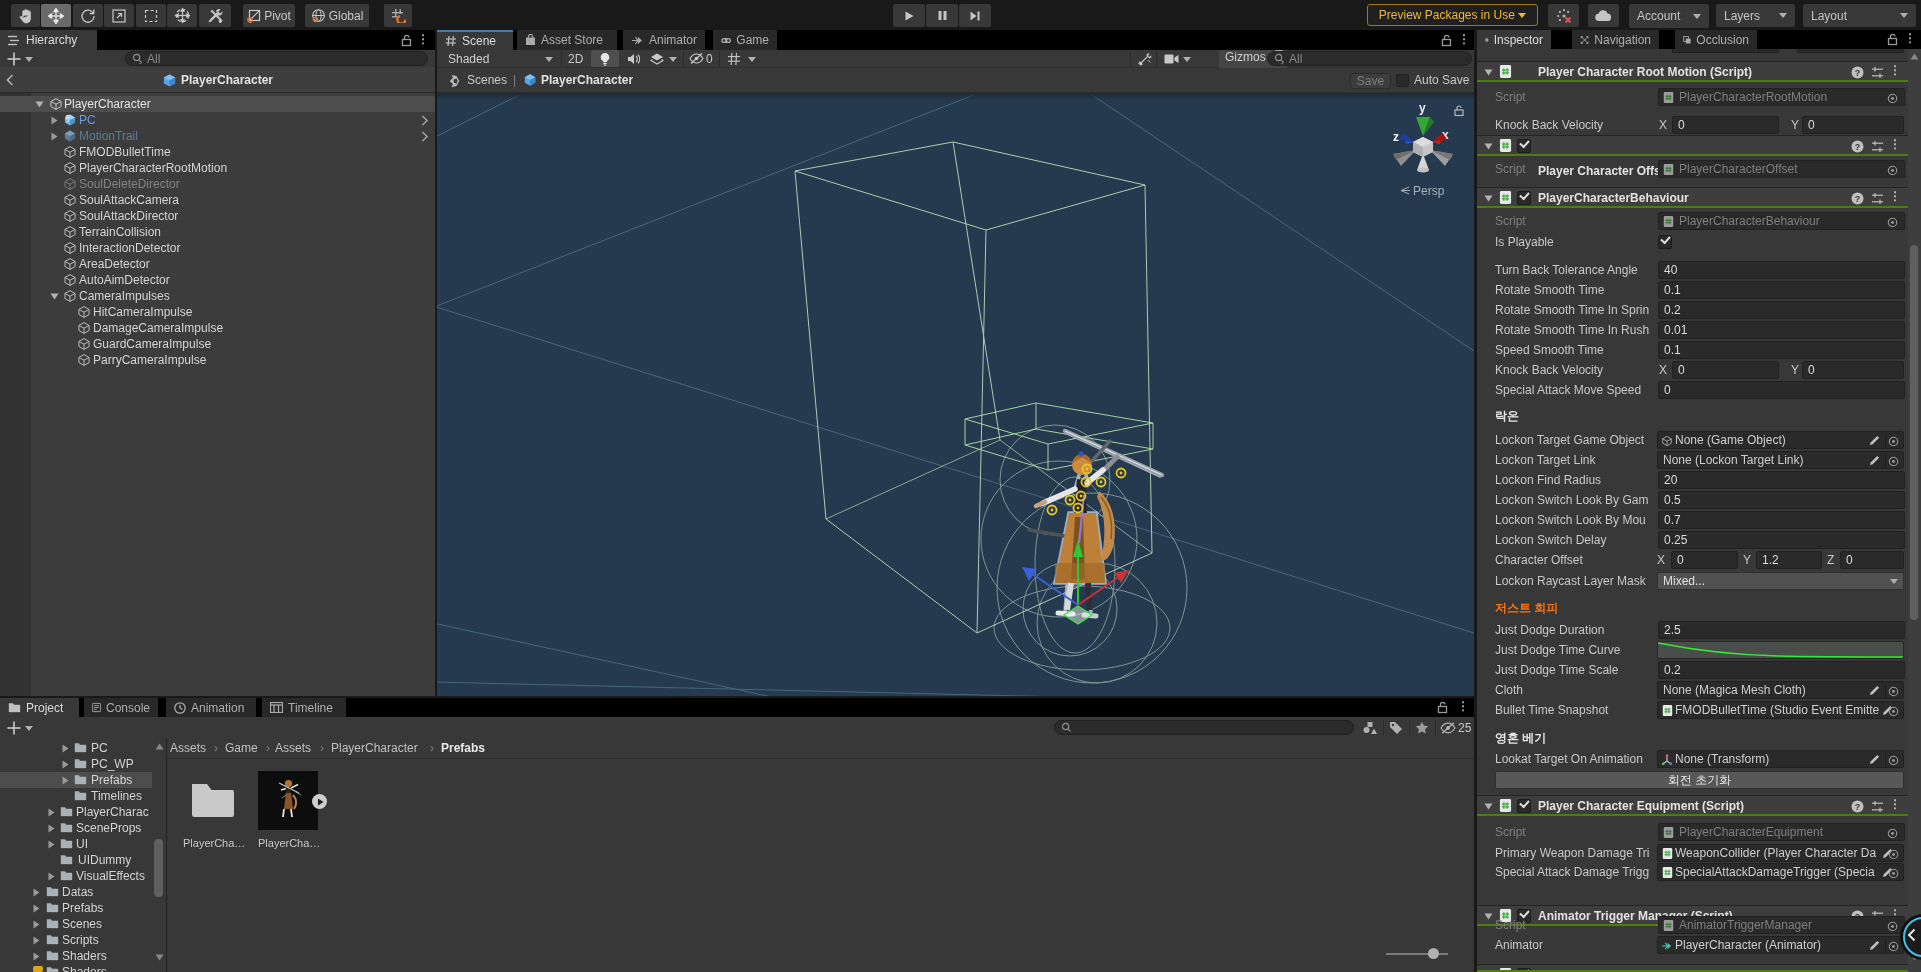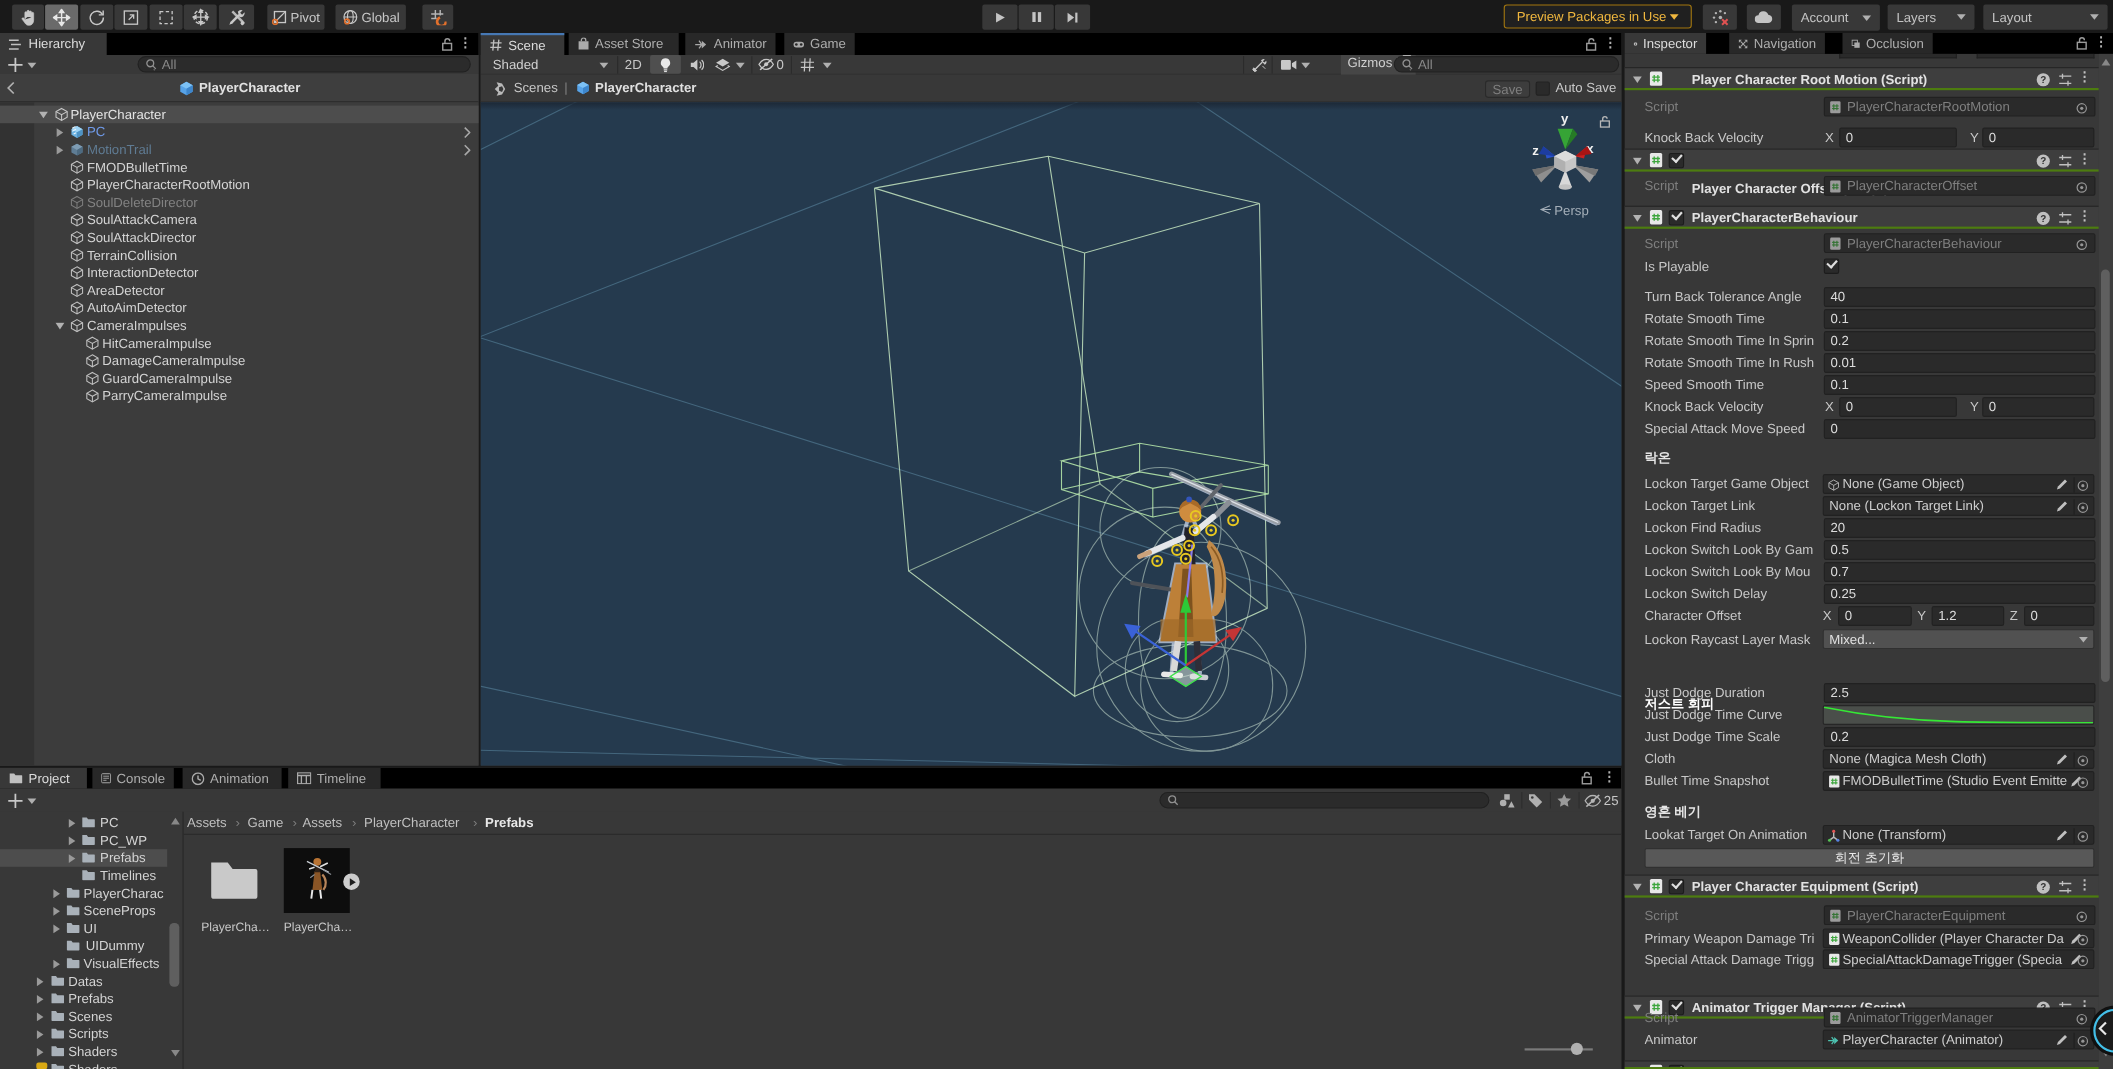--- a/index.html
+++ b/index.html
@@ -824,21 +824,21 @@
 <div class="ifield" style="left:181px;top:501px;width:247px;">0.25</div>
 <div class="ilabel" style="top:521px;color:#c8c8c8;width:162px;">Character Offset</div>
 <div class="axl" style="left:180px;top:521px;">X</div>
 <div class="ifield" style="left:194px;top:521px;width:67px;">0</div>
 <div class="axl" style="left:266px;top:521px;">Y</div>
 <div class="ifield" style="left:279px;top:521px;width:66px;">1.2</div>
 <div class="axl" style="left:350px;top:521px;">Z</div>
 <div class="ifield" style="left:363px;top:521px;width:64px;">0</div>
 <div class="ilabel" style="top:542px;color:#c8c8c8;width:162px;">Lockon Raycast Layer Mask</div>
 <div class="abs" style="left:180px;top:542px;width:247px;height:18px;background:#515151;border:1px solid #303030;border-radius:2px;color:#e0e0e0;line-height:16px;padding-left:5px;">Mixed...<span class="caret abs" style="right:5px;top:6px;"></span></div>
-<div class="abs" style="left:18px;top:570px;color:#ffffff;font-weight:bold;font-size:12px;margin-top:32px;">저스트 회피</div>
+<div class="abs" style="left:18px;top:570px;color:#f97316;font-weight:bold;font-size:12px;">저스트 회피</div>
 <div class="ilabel" style="top:591px;color:#c8c8c8;width:162px;">Just Dodge Duration</div>
 <div class="ifield" style="left:181px;top:591px;width:247px;">2.5</div>
 <div class="ilabel" style="top:611px;color:#c8c8c8;width:162px;">Just Dodge Time Curve</div>
 <div class="abs" style="left:180px;top:611px;width:247px;height:18px;background:#4a4e4a;border:1px solid #262626;border-radius:2px;overflow:hidden;"><svg width="245" height="16" viewBox="0 0 245 16">
         <path d="M0 1 C40 9 80 13 120 14 C160 15 200 15 245 15" stroke="#35e835" stroke-width="1.5" fill="none"></path>
       </svg></div>
 <div class="ilabel" style="top:631px;color:#c8c8c8;width:162px;">Just Dodge Time Scale</div>
 <div class="ifield" style="left:181px;top:631px;width:247px;">0.2</div>
 <div class="ilabel" style="top:651px;color:#c8c8c8;width:162px;">Cloth</div>
 <div class="ifield" style="left:180px;top:651px;width:247px;padding-left:5px;color:#cecece;">None (Magica Mesh Cloth)

